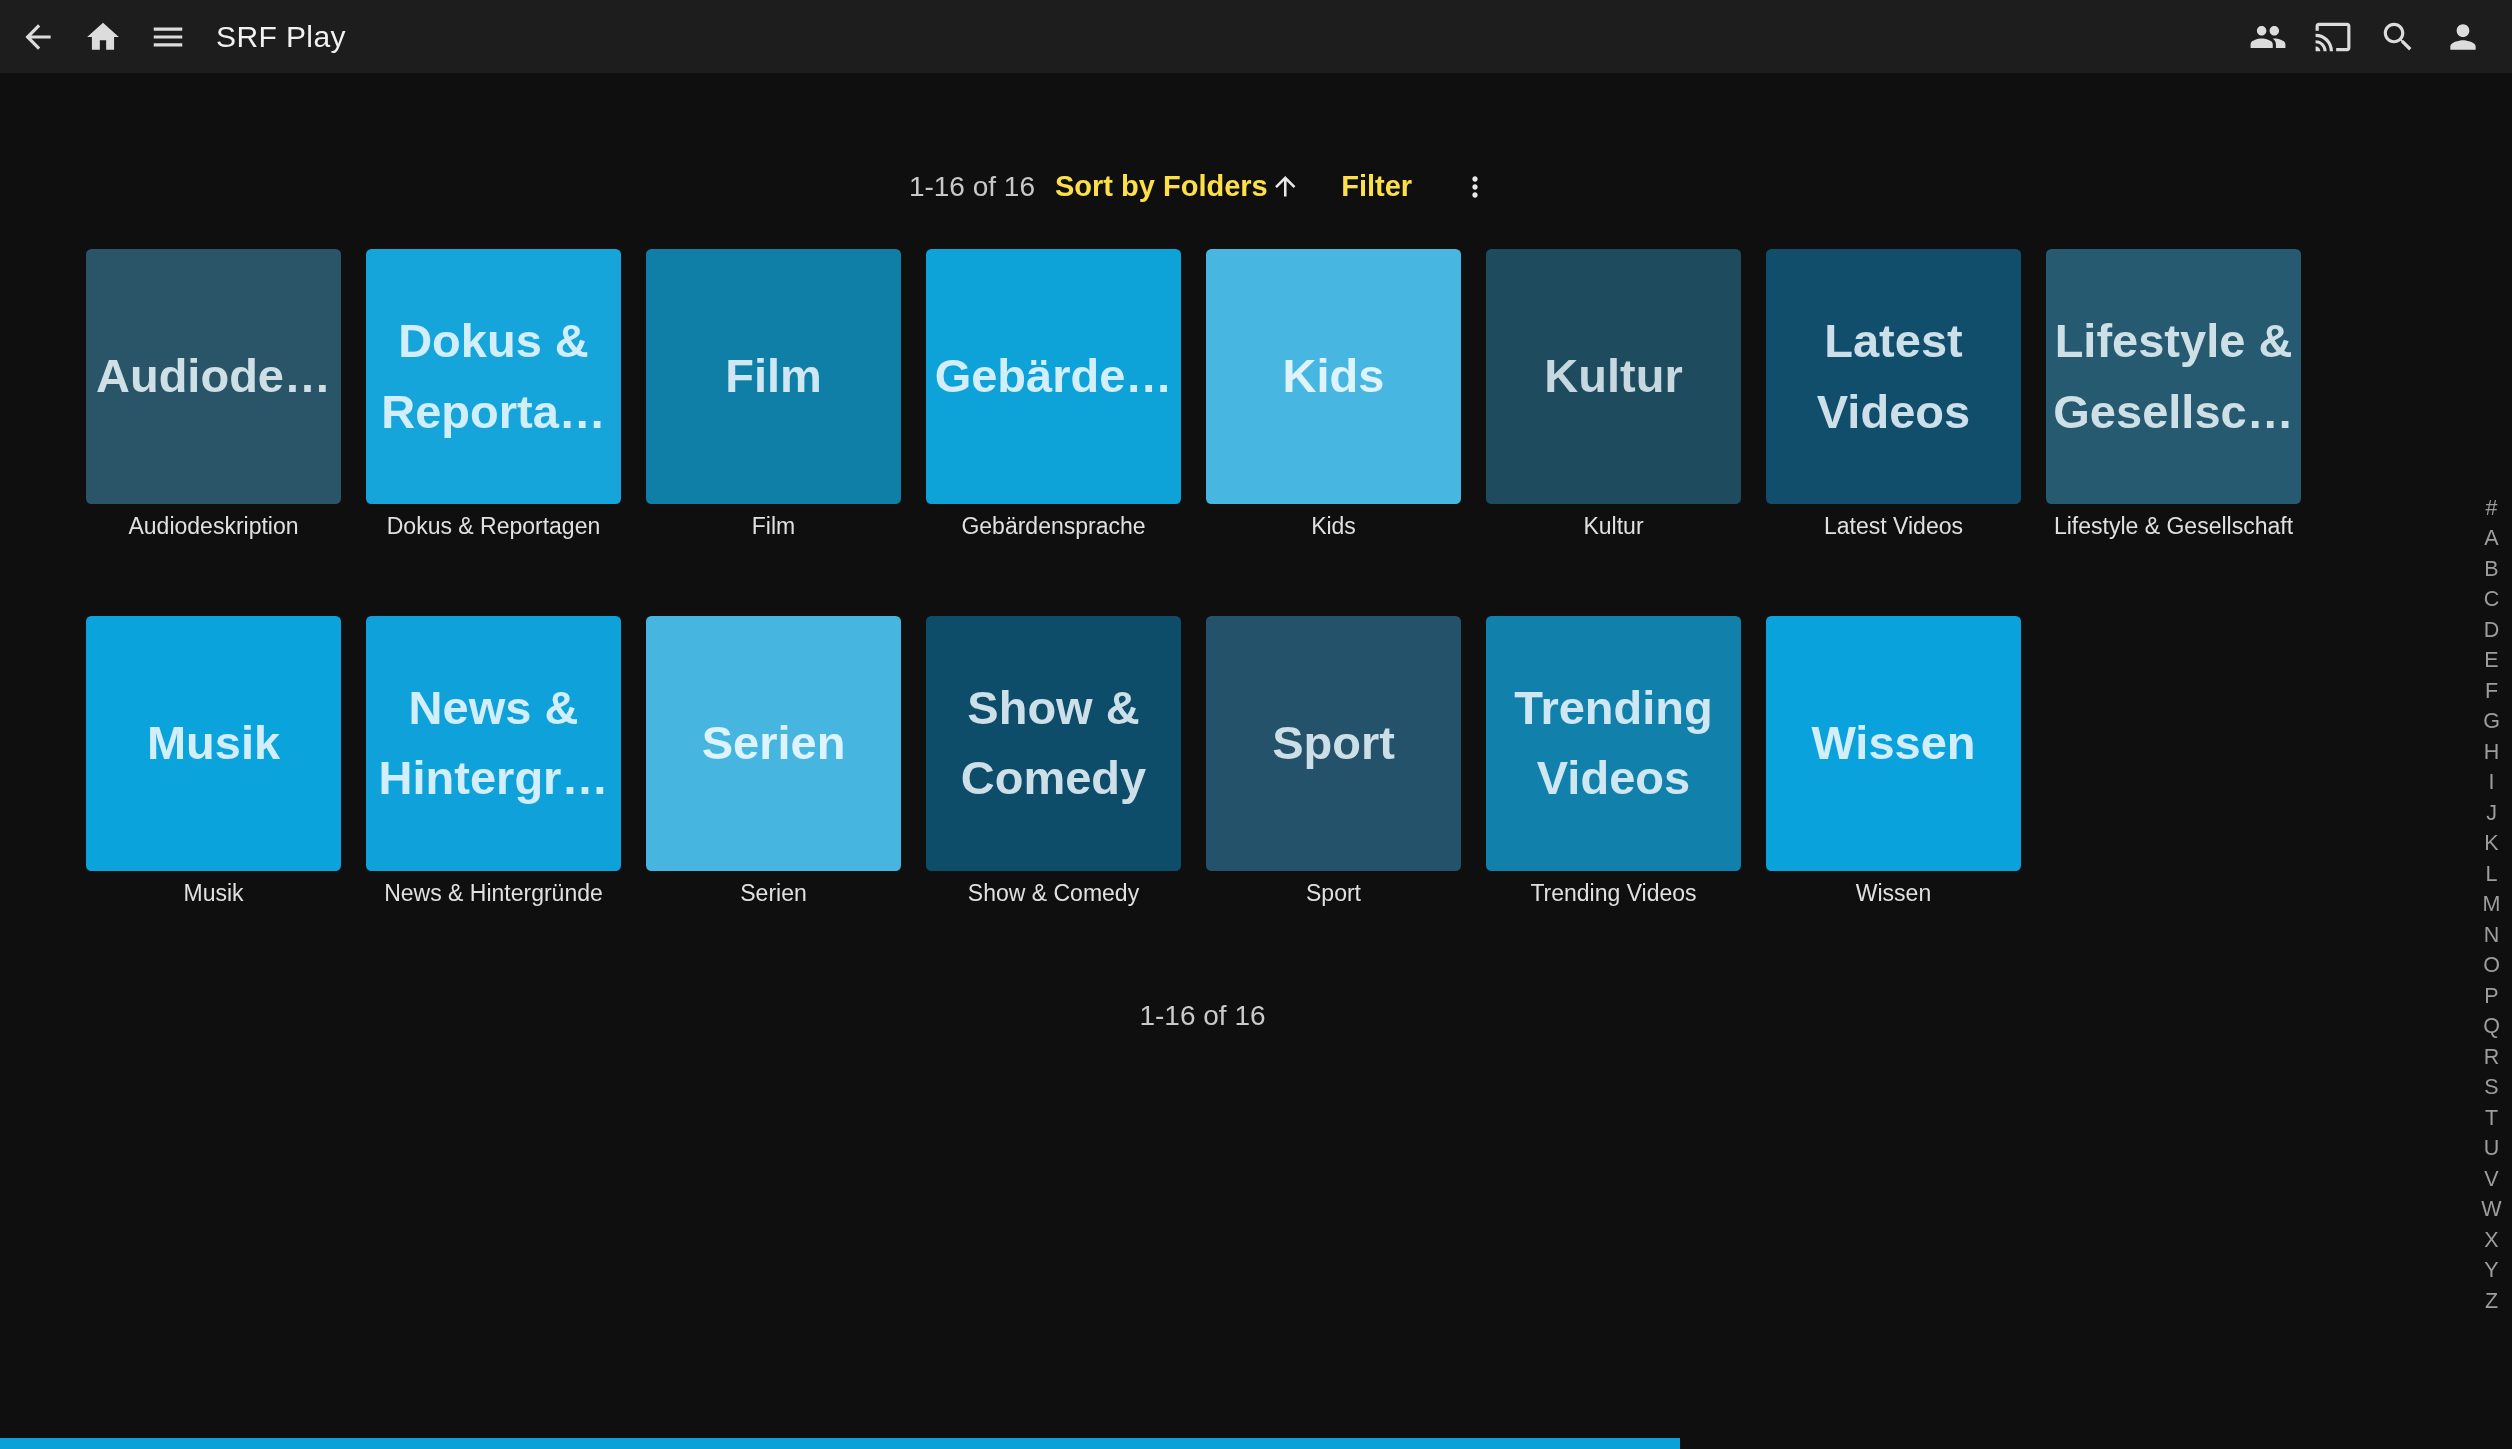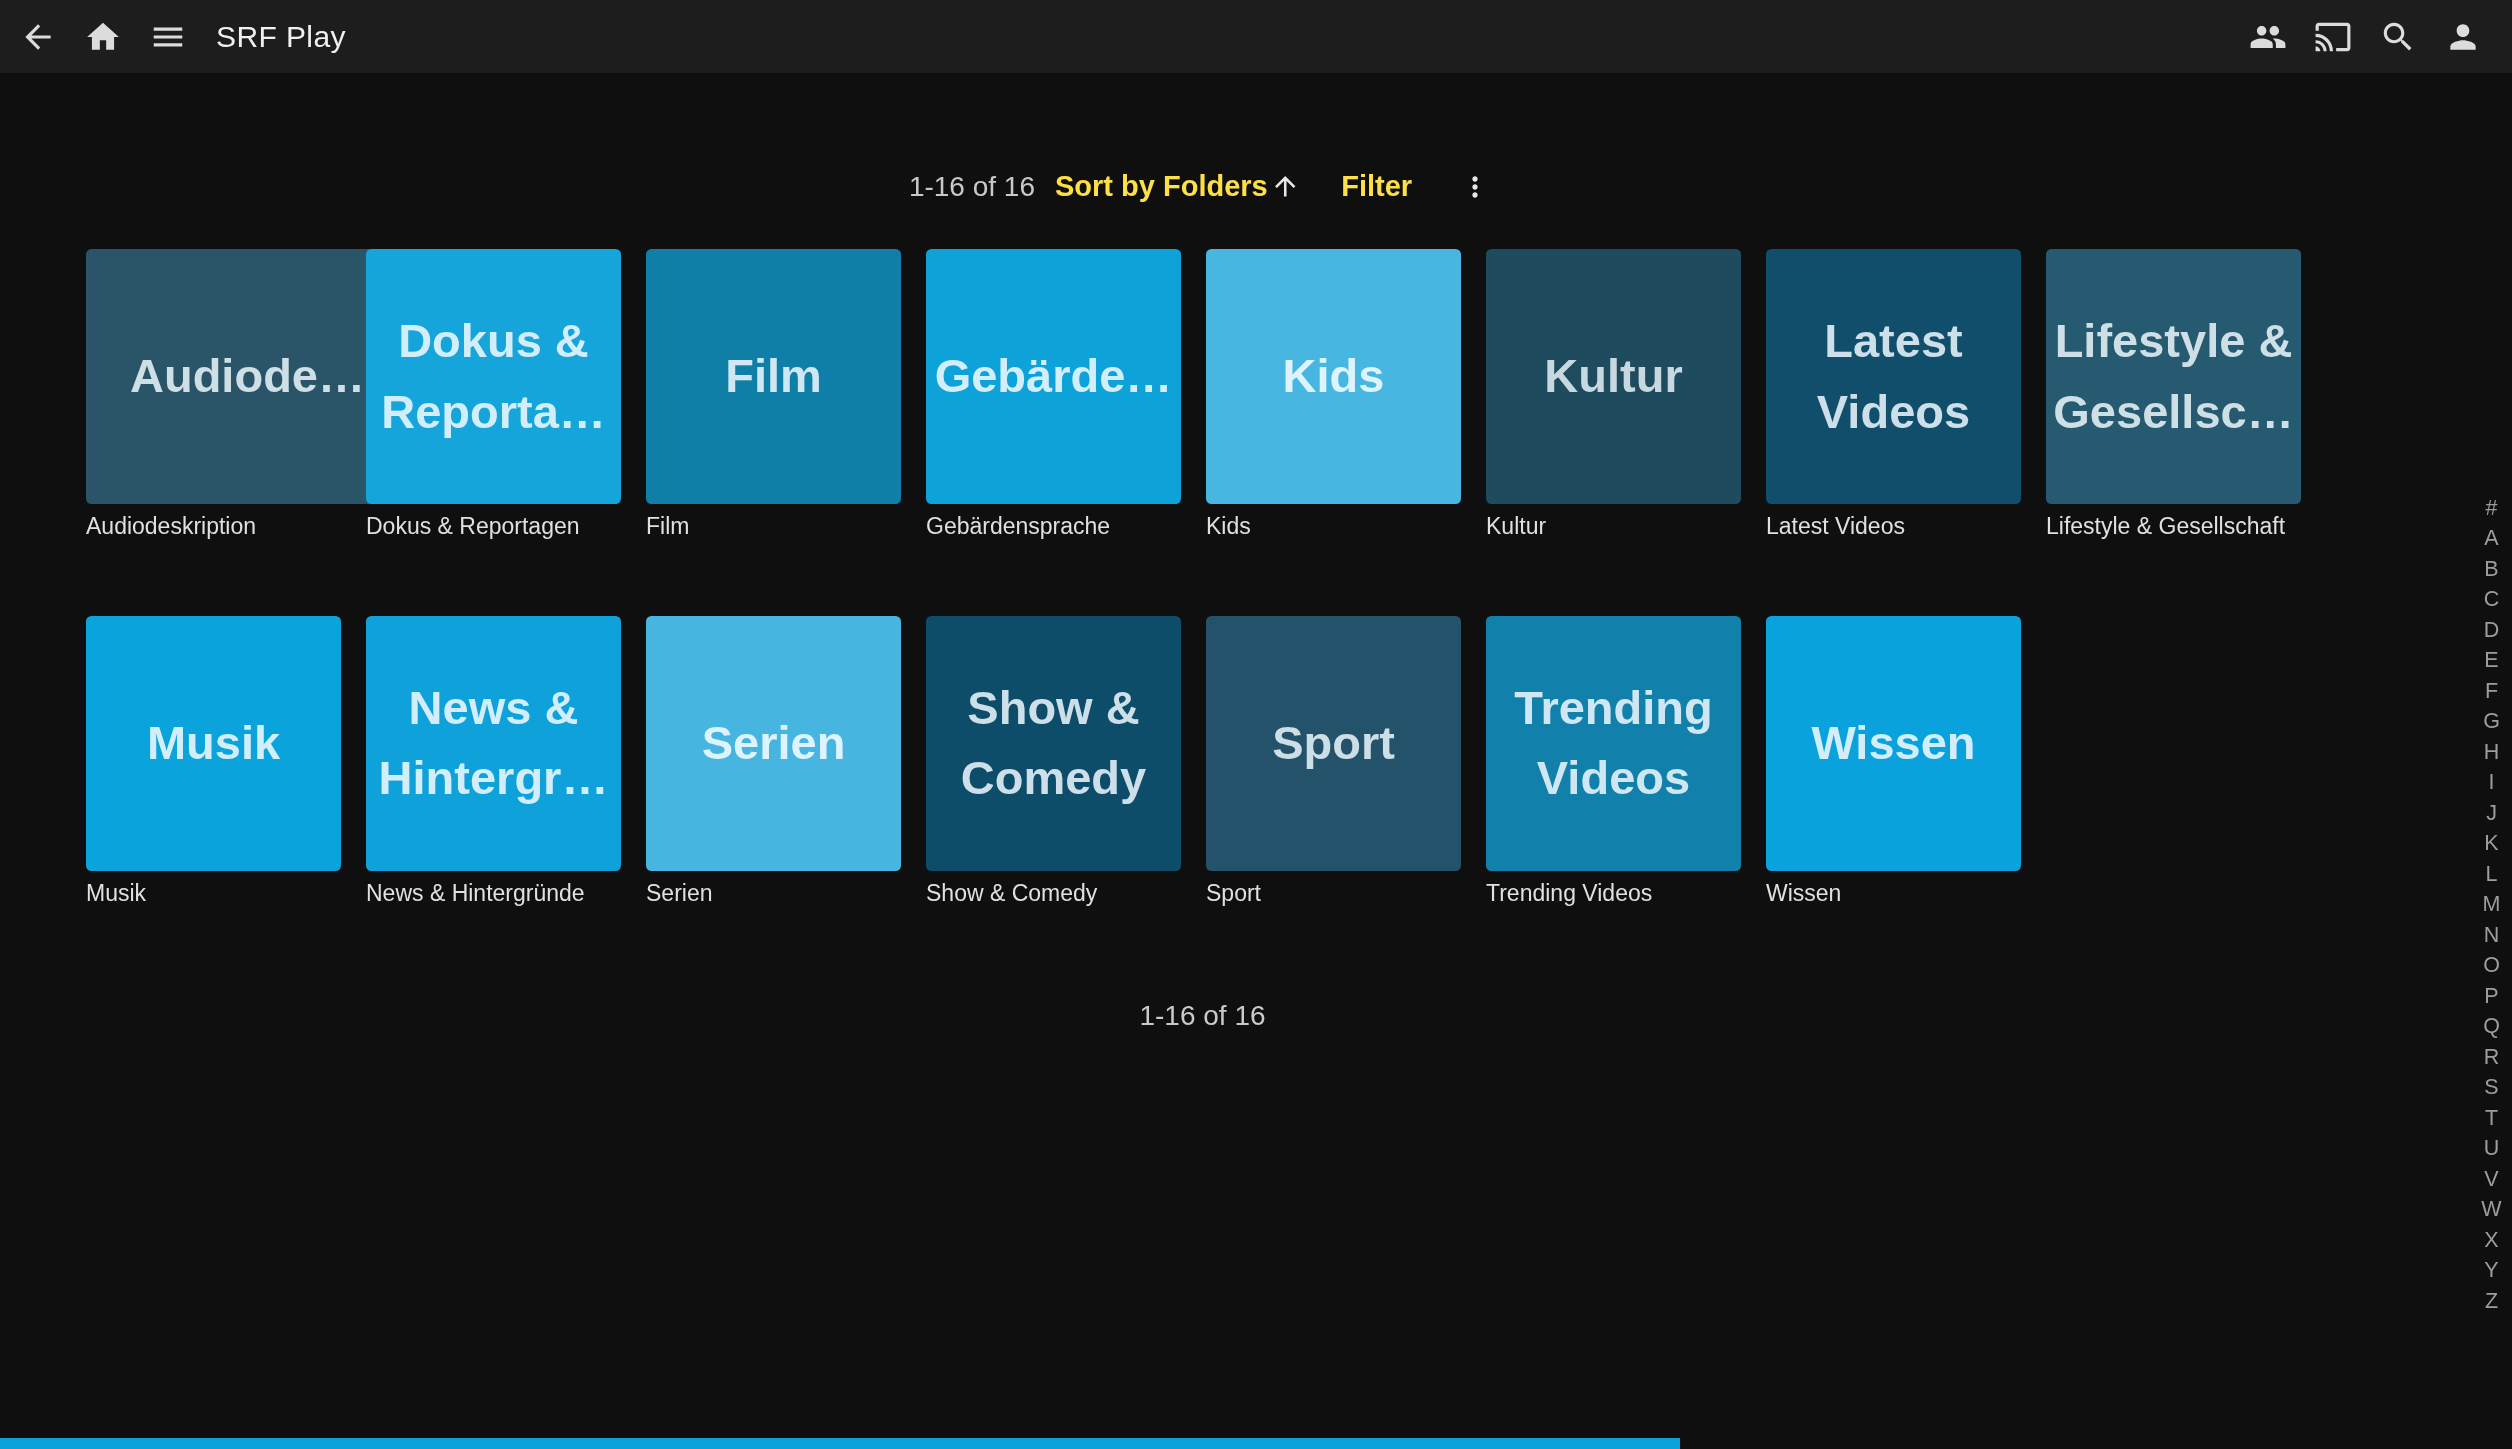--- a/index.html
+++ b/index.html
@@ -51,21 +51,21 @@
     width:255px;height:255px;border-radius:5.4px;
     display:flex;align-items:center;justify-content:center;
     overflow:hidden;
   }
   .card-text{
     padding:0 9px;text-align:center;white-space:pre-line;
     font-size:47px;font-weight:700;line-height:1.5;
   }
   .card-caption{
     margin-top:7.2px;height:30.5px;line-height:30.5px;
-    font-size:23px;color:#e0e0e0;text-align:left;white-space:nowrap;overflow:visible;
+    font-size:23px;color:#e0e0e0;text-align:center;white-space:nowrap;overflow:visible;
   }
   
   .footer-paging{
     position:absolute;top:998px;left:0;width:2405px;height:36px;line-height:36px;
     text-align:center;font-size:28px;color:#c9c9c9;
   }
   
   .alpha{
     position:absolute;top:493px;left:2468px;width:47px;margin:0;padding:0;list-style:none;
   }
@@ -138,21 +138,21 @@
     </button>
     <button class="kebab-btn">
       <svg viewBox="0 0 24 24">
           <path d="M12 8c1.1 0 2-.9 2-2s-.9-2-2-2-2 .9-2 2 .9 2 2 2zm0 2c-1.1 0-2 .9-2 2s.9 2 2 2 2-.9 2-2-.9-2-2-2zm0 6c-1.1 0-2 .9-2 2s.9 2 2 2 2-.9 2-2-.9-2-2-2z"></path>
         </svg>
     </button>
   </div>
 
   <main class="grid">
   <div class="card">
-    <div class="card-box" style="background: rgb(42, 85, 104); color: rgb(207, 223, 230); padding-left: 34px;">
+    <div class="card-box" style="background: rgb(42, 85, 104); color: rgb(207, 223, 230);">
       <span class="card-text">Audiode…</span>
     </div>
     <div class="card-caption">Audiodeskription</div>
   </div>
 
   <div class="card">
     <div class="card-box" style="background: rgb(22, 165, 218); color: rgb(210, 238, 251);">
       <span class="card-text">Dokus &amp;
 Reporta…</span>
     </div>

